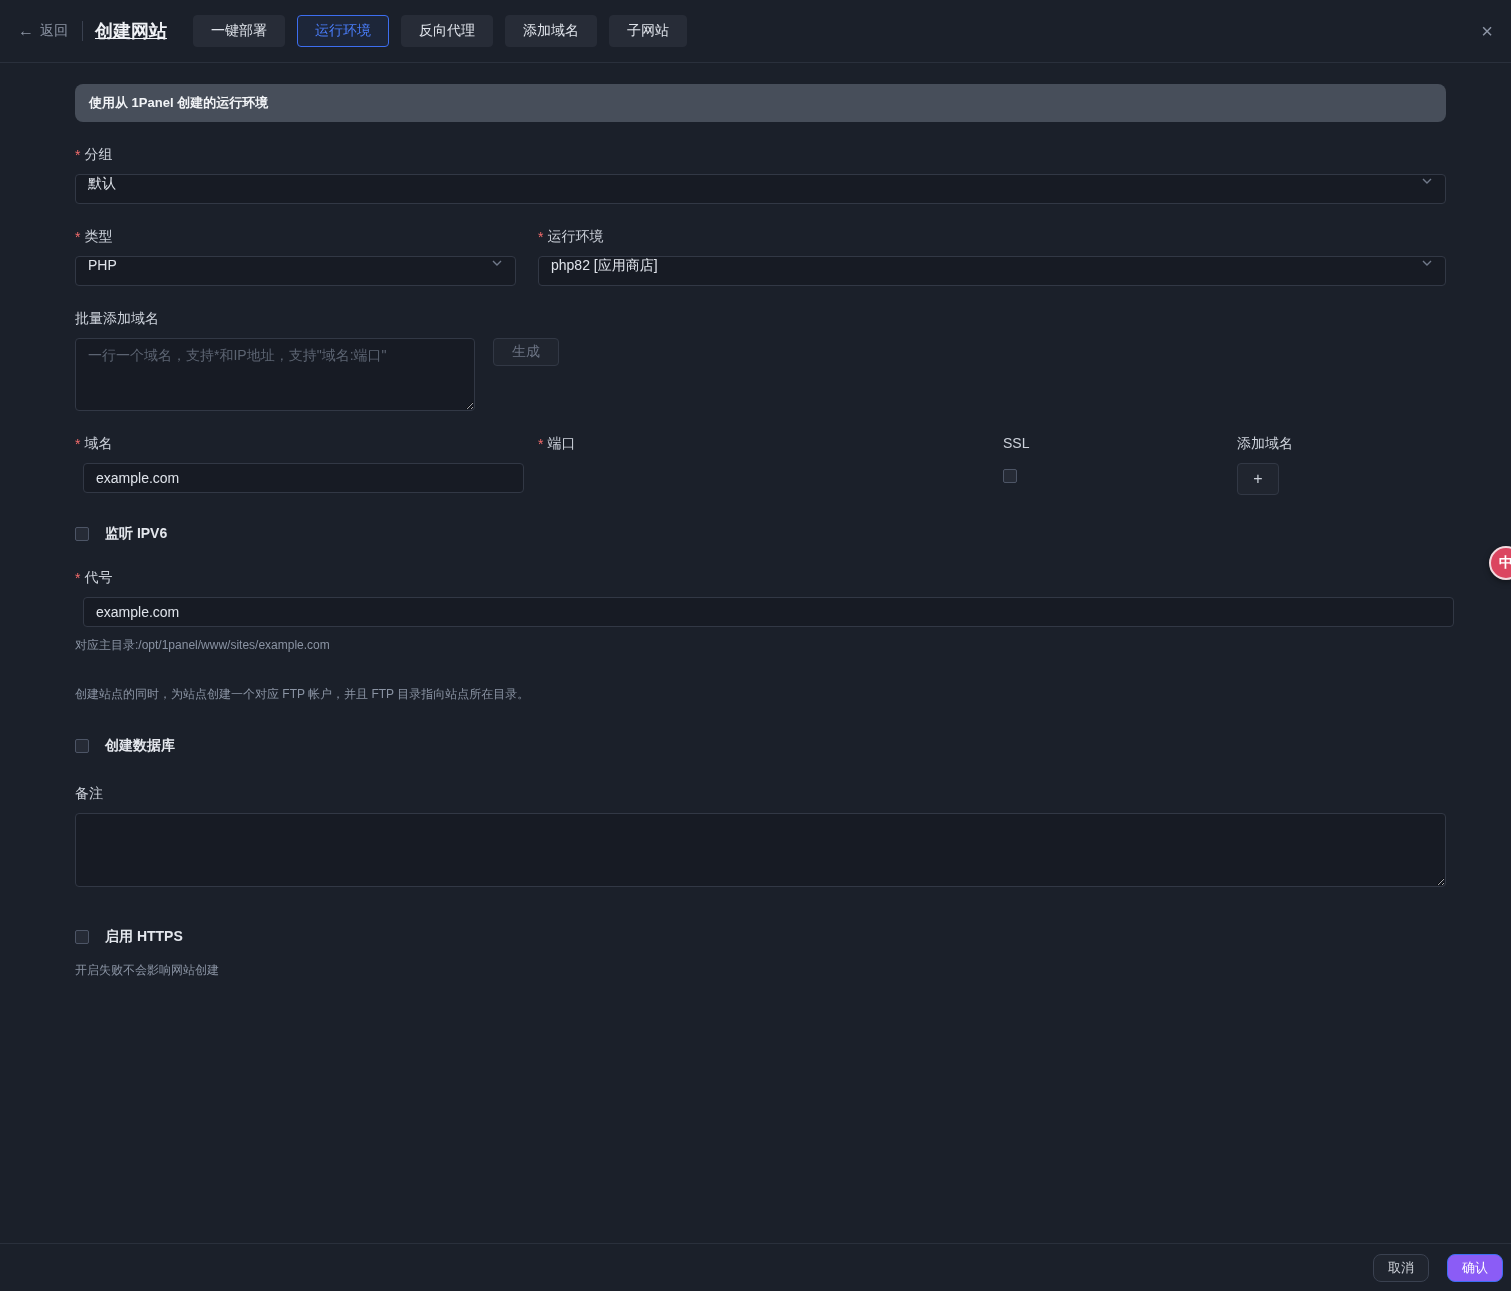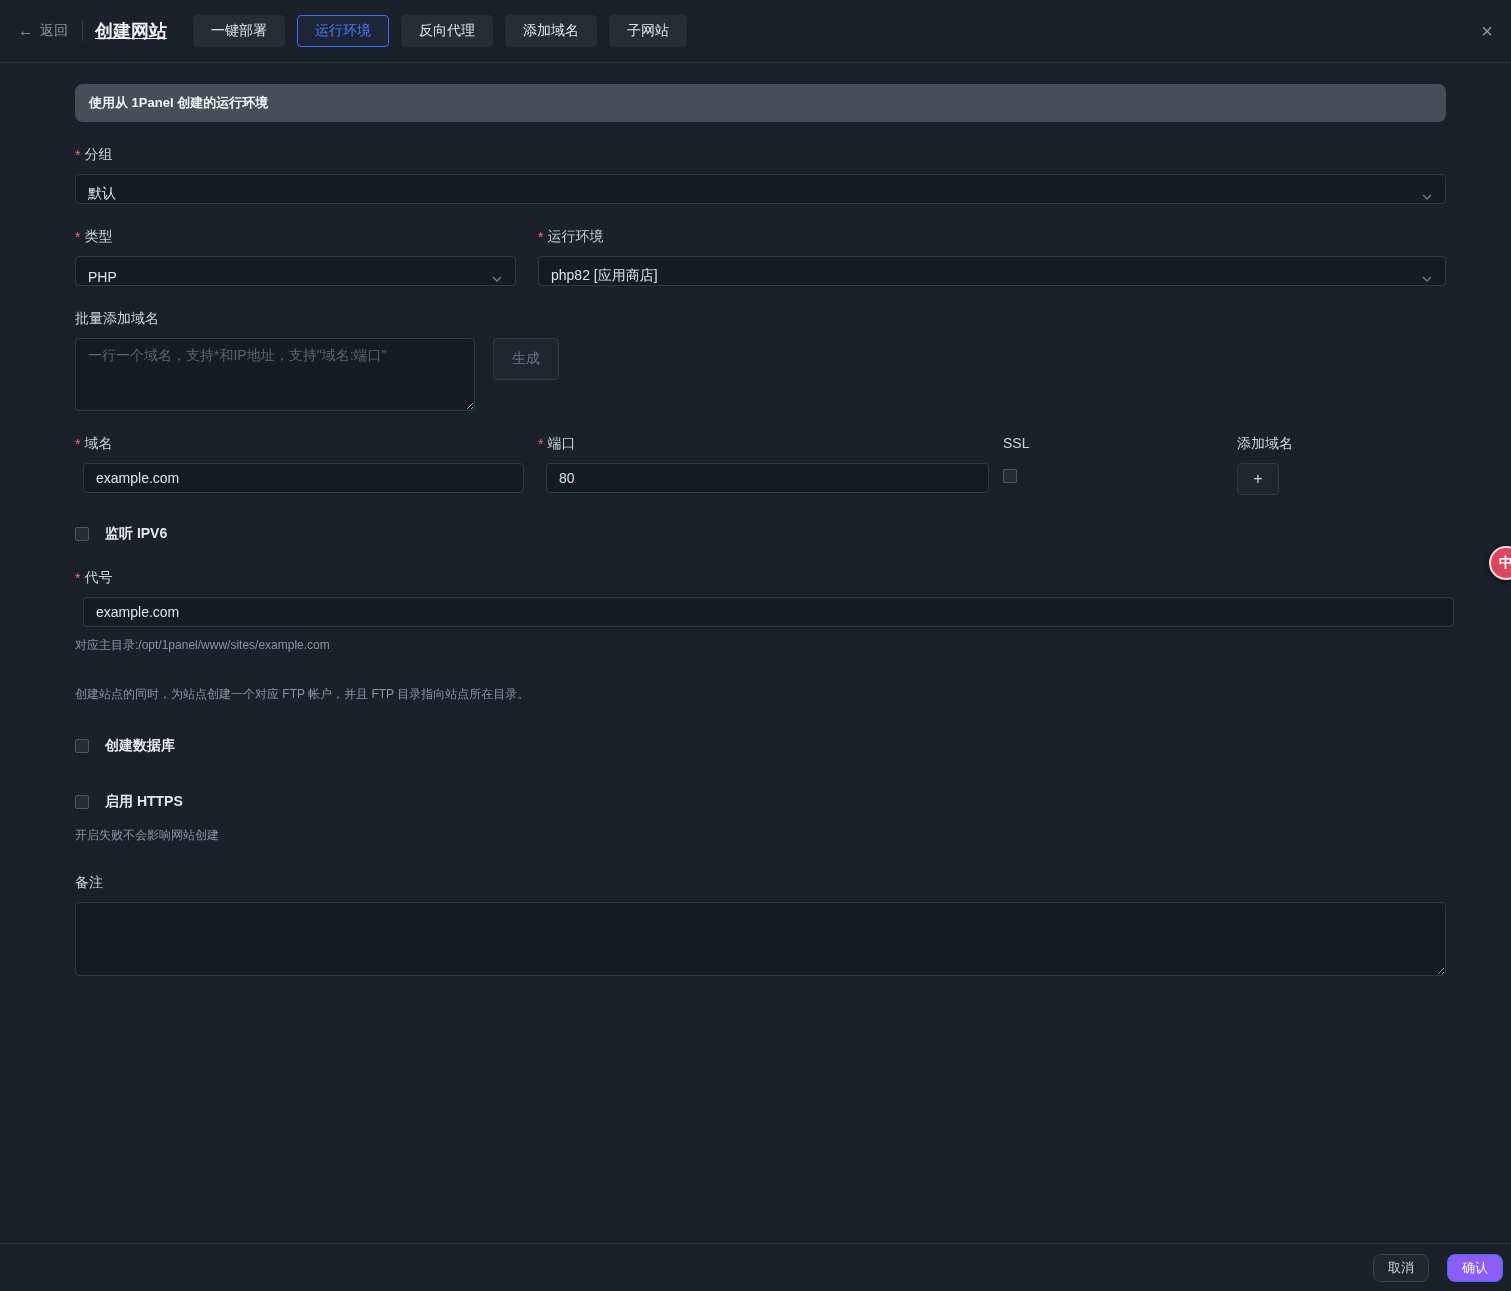--- a/index.html
+++ b/index.html
@@ -75,42 +75,42 @@
     width: 100%; height: 30px;
     background: #171b24;
     border: 1px solid #323845;
     border-radius: 4px;
     color: #dfe3ea;
     font-size: 14px;
     font-family: "Liberation Sans", "DejaVu Sans", sans-serif;
     padding: 0 12px;
   }
   .select {
-    display: flex; align-items: flex-end; justify-content: space-between;
+    display: flex; align-items: flex-start; justify-content: space-between;
     cursor: pointer;
   }
   .select .chev { flex: 0 0 auto; color: #717a8b; display: flex; }
   .text-input { outline: none; margin-left: 8px; }
   input.text-input::placeholder { color: #5c6472; }
 
   textarea.batch-area {
     width: 400px; height: 73px;
     background: #171b24;
     border: 1px solid #323845;
     border-radius: 4px;
     color: #dfe3ea;
     font-size: 14px;
     font-family: "Liberation Sans", "DejaVu Sans", sans-serif;
     padding: 8px 12px;
     resize: both;
     outline: none;
   }
   textarea::placeholder { color: #5c6472; }
   .gen-btn {
-    height: 42px; padding: 0 18px;
+    height: 28px; padding: 0 18px;
     background: #20252f;
     border: 1px solid #323845;
     border-radius: 4px;
     color: #6b7383;
     font-size: 14px;
     margin-left: 18px;
     cursor: not-allowed;
   }
   .batch-row { display: flex; align-items: flex-start; }
 
@@ -281,21 +281,20 @@
           <span class="req">*</span>
           <span>域名</span>
         </div>
         <input class="text-input" value="example.com" style="">
       </div>
       <div class="col-443">
         <div class="field-label">
           <span class="req">*</span>
           <span>端口</span>
         </div>
-        <input class="text-input" value="80" style="">
       </div>
       <div class="col-212">
         <div class="field-label">
           <span>SSL</span>
         </div>
         <div style="height:30px; display:flex; align-items:center;">
           <span class="checkbox"></span>
         </div>
       </div>
       <div class="col-flex">
@@ -322,35 +321,35 @@
 
     <div style="margin-top:32px;">
       <div class="helper" style="margin-top:16px;">创建站点的同时，为站点创建一个对应 FTP 帐户，并且 FTP 目录指向站点所在目录。</div>
     </div>
 
     <div class="check-line" style="margin-top:34px;">
       <span class="checkbox"></span>
       <span class="check-label">创建数据库</span>
     </div>
 
+    <div style="margin-top:30px;">
+      <div class="field-label">
+        <span>备注</span>
+      </div>
+      <textarea class="remark-area" style=""></textarea>
+    </div>
+
     <div style="margin-top:38px;">
       <div class="check-line">
         <span class="checkbox"></span>
         <span class="check-label">启用 HTTPS</span>
       </div>
       <div class="helper" style="margin-top:16px;">开启失败不会影响网站创建</div>
     </div>
 
-    <div style="margin-top:30px;">
-      <div class="field-label">
-        <span>备注</span>
-      </div>
-      <textarea class="remark-area" style=""></textarea>
-    </div>
-
   </div>
 
   <div class="footer">
     <button class="btn btn-cancel">取消</button>
     <button class="btn btn-confirm">确认</button>
   </div>
 
 </div>
 
 <div class="float-badge">中</div>

